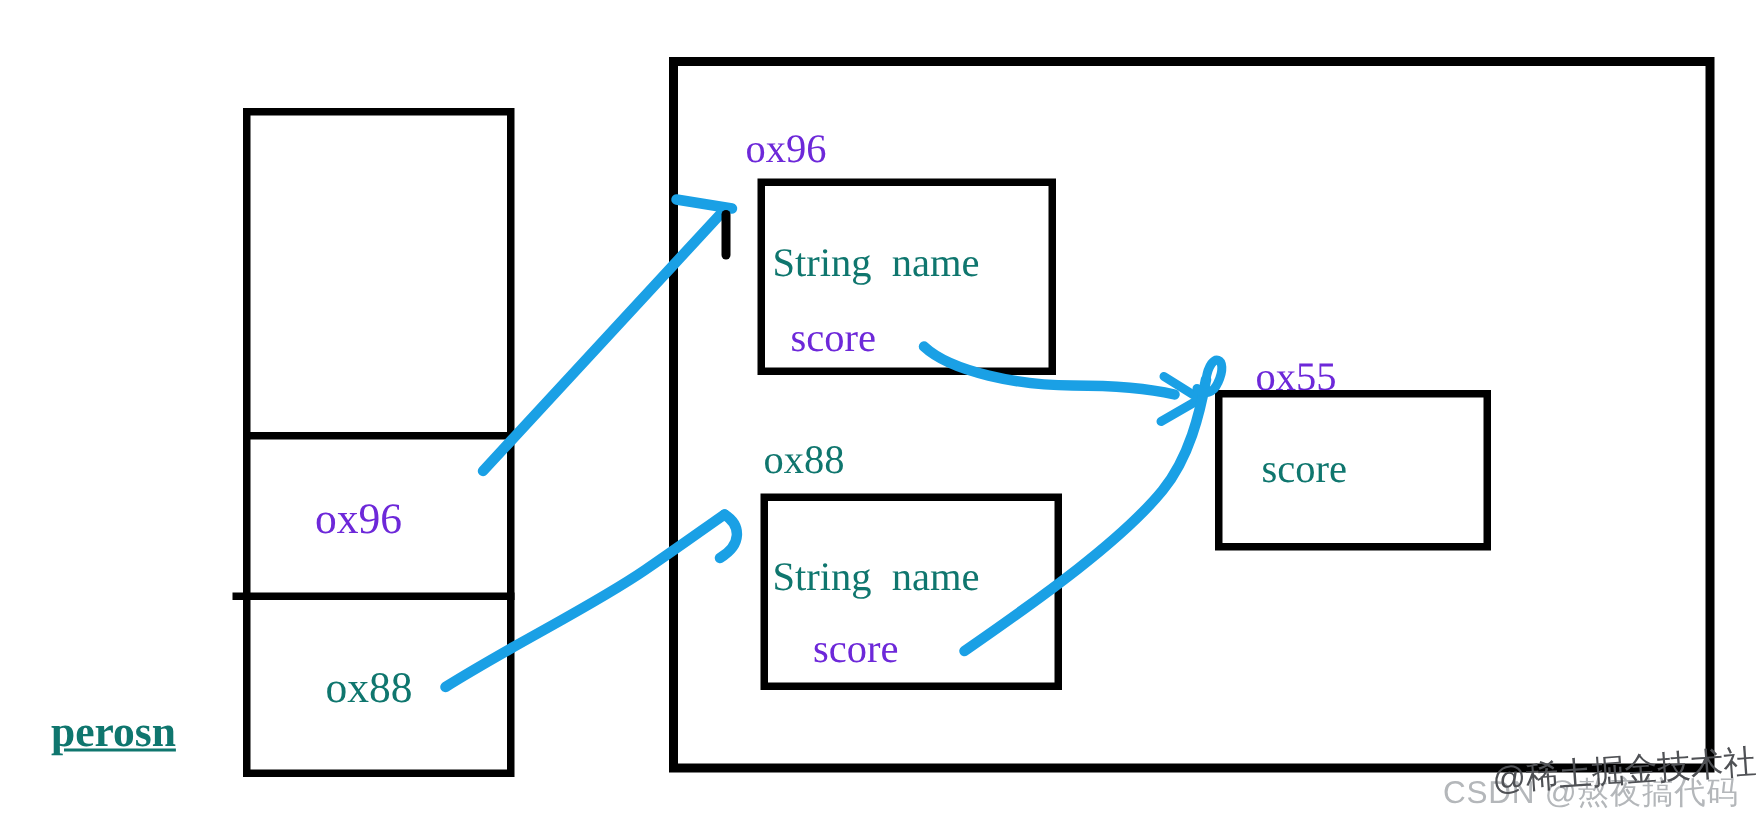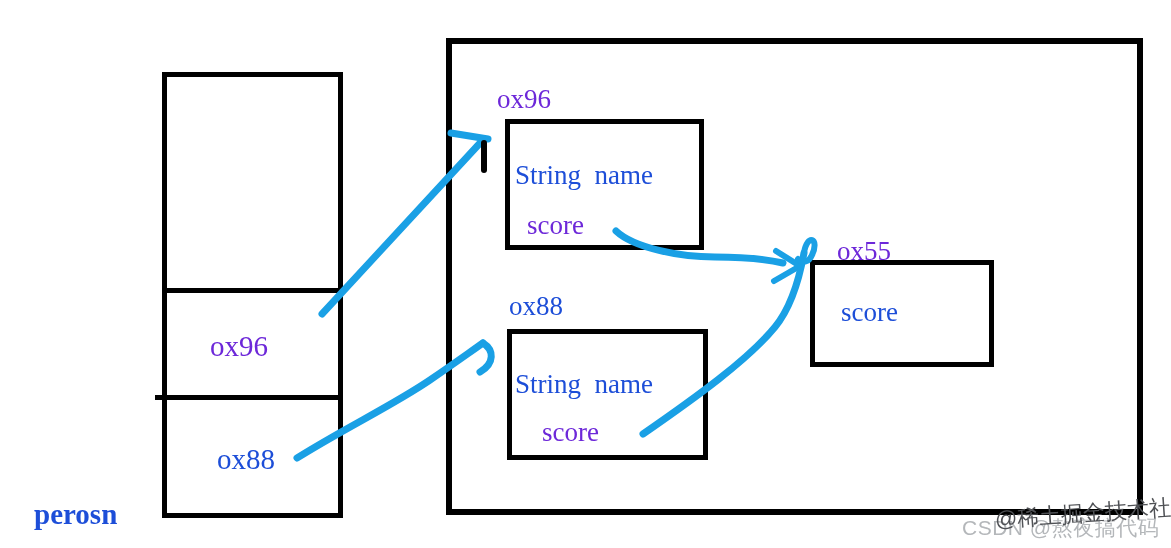--- a/index.html
+++ b/index.html
@@ -9,21 +9,21 @@
     height: 548px;
     background: #ffffff;
     overflow: hidden;
     font-family: "Liberation Serif", "DejaVu Serif", serif;
   }
   .box { position: absolute; border: 5px solid #000; background: transparent; box-sizing: border-box; }
   .heap-frame { border-width: 6px; }
   .divider { position: absolute; background: #000; height: 5px; }
   .txt { position: absolute; white-space: pre; line-height: 1; }
   .black { color: #6d28d9; }
-  .red { color: #1d4ed8; }
+  .red { color: #0f766e; }
   .bold { font-weight: bold; }
   .f29 { font-size: 29px; }
   .f27 { font-size: 27px; }
   .arrows { position: absolute; left: 0; top: 0; width: 1171px; height: 548px; pointer-events: none; }
   .wm {
     position: absolute;
     font-family: "Liberation Sans", "DejaVu Sans", sans-serif;
     white-space: pre;
   }
   .wm-light { color: #b4b7ba; font-size: 21px; letter-spacing: 0.5px; }
@@ -33,21 +33,21 @@
 <body>
 
 <div class="canvas">
 
   <div class="box" style="left:162px; top:72px; width:181px; height:446px;"></div>
   <div class="divider" style="left:162px; top:288px; width:181px;"></div>
   <div class="divider" style="left:155px; top:395px; width:188px;"></div>
 
   <div class="txt black f29" style="left:210px; top:332px;">ox96</div>
 
-  <div class="txt red bold f29" style="left:34px; top:500px;">perosn</div>
+  <div class="txt red bold f29" style="left:34px; top:474px;text-decoration:underline;">perosn</div>
   <div class="txt red f29" style="left:217px; top:445px;">ox88</div>
 
   <div class="box heap-frame" style="left:446px; top:38px; width:697px; height:477px;"></div>
 
   <div class="txt black f27" style="left:497px; top:86px;">ox96</div>
   <div class="box" style="left:505px; top:119px; width:199px; height:131px;"></div>
   <div class="txt red f27" style="left:515px; top:162px;">String  name</div>
   <div class="txt black f27" style="left:527px; top:212px;">score</div>
 
   <div class="txt red f27" style="left:509px; top:293px;">ox88</div>

